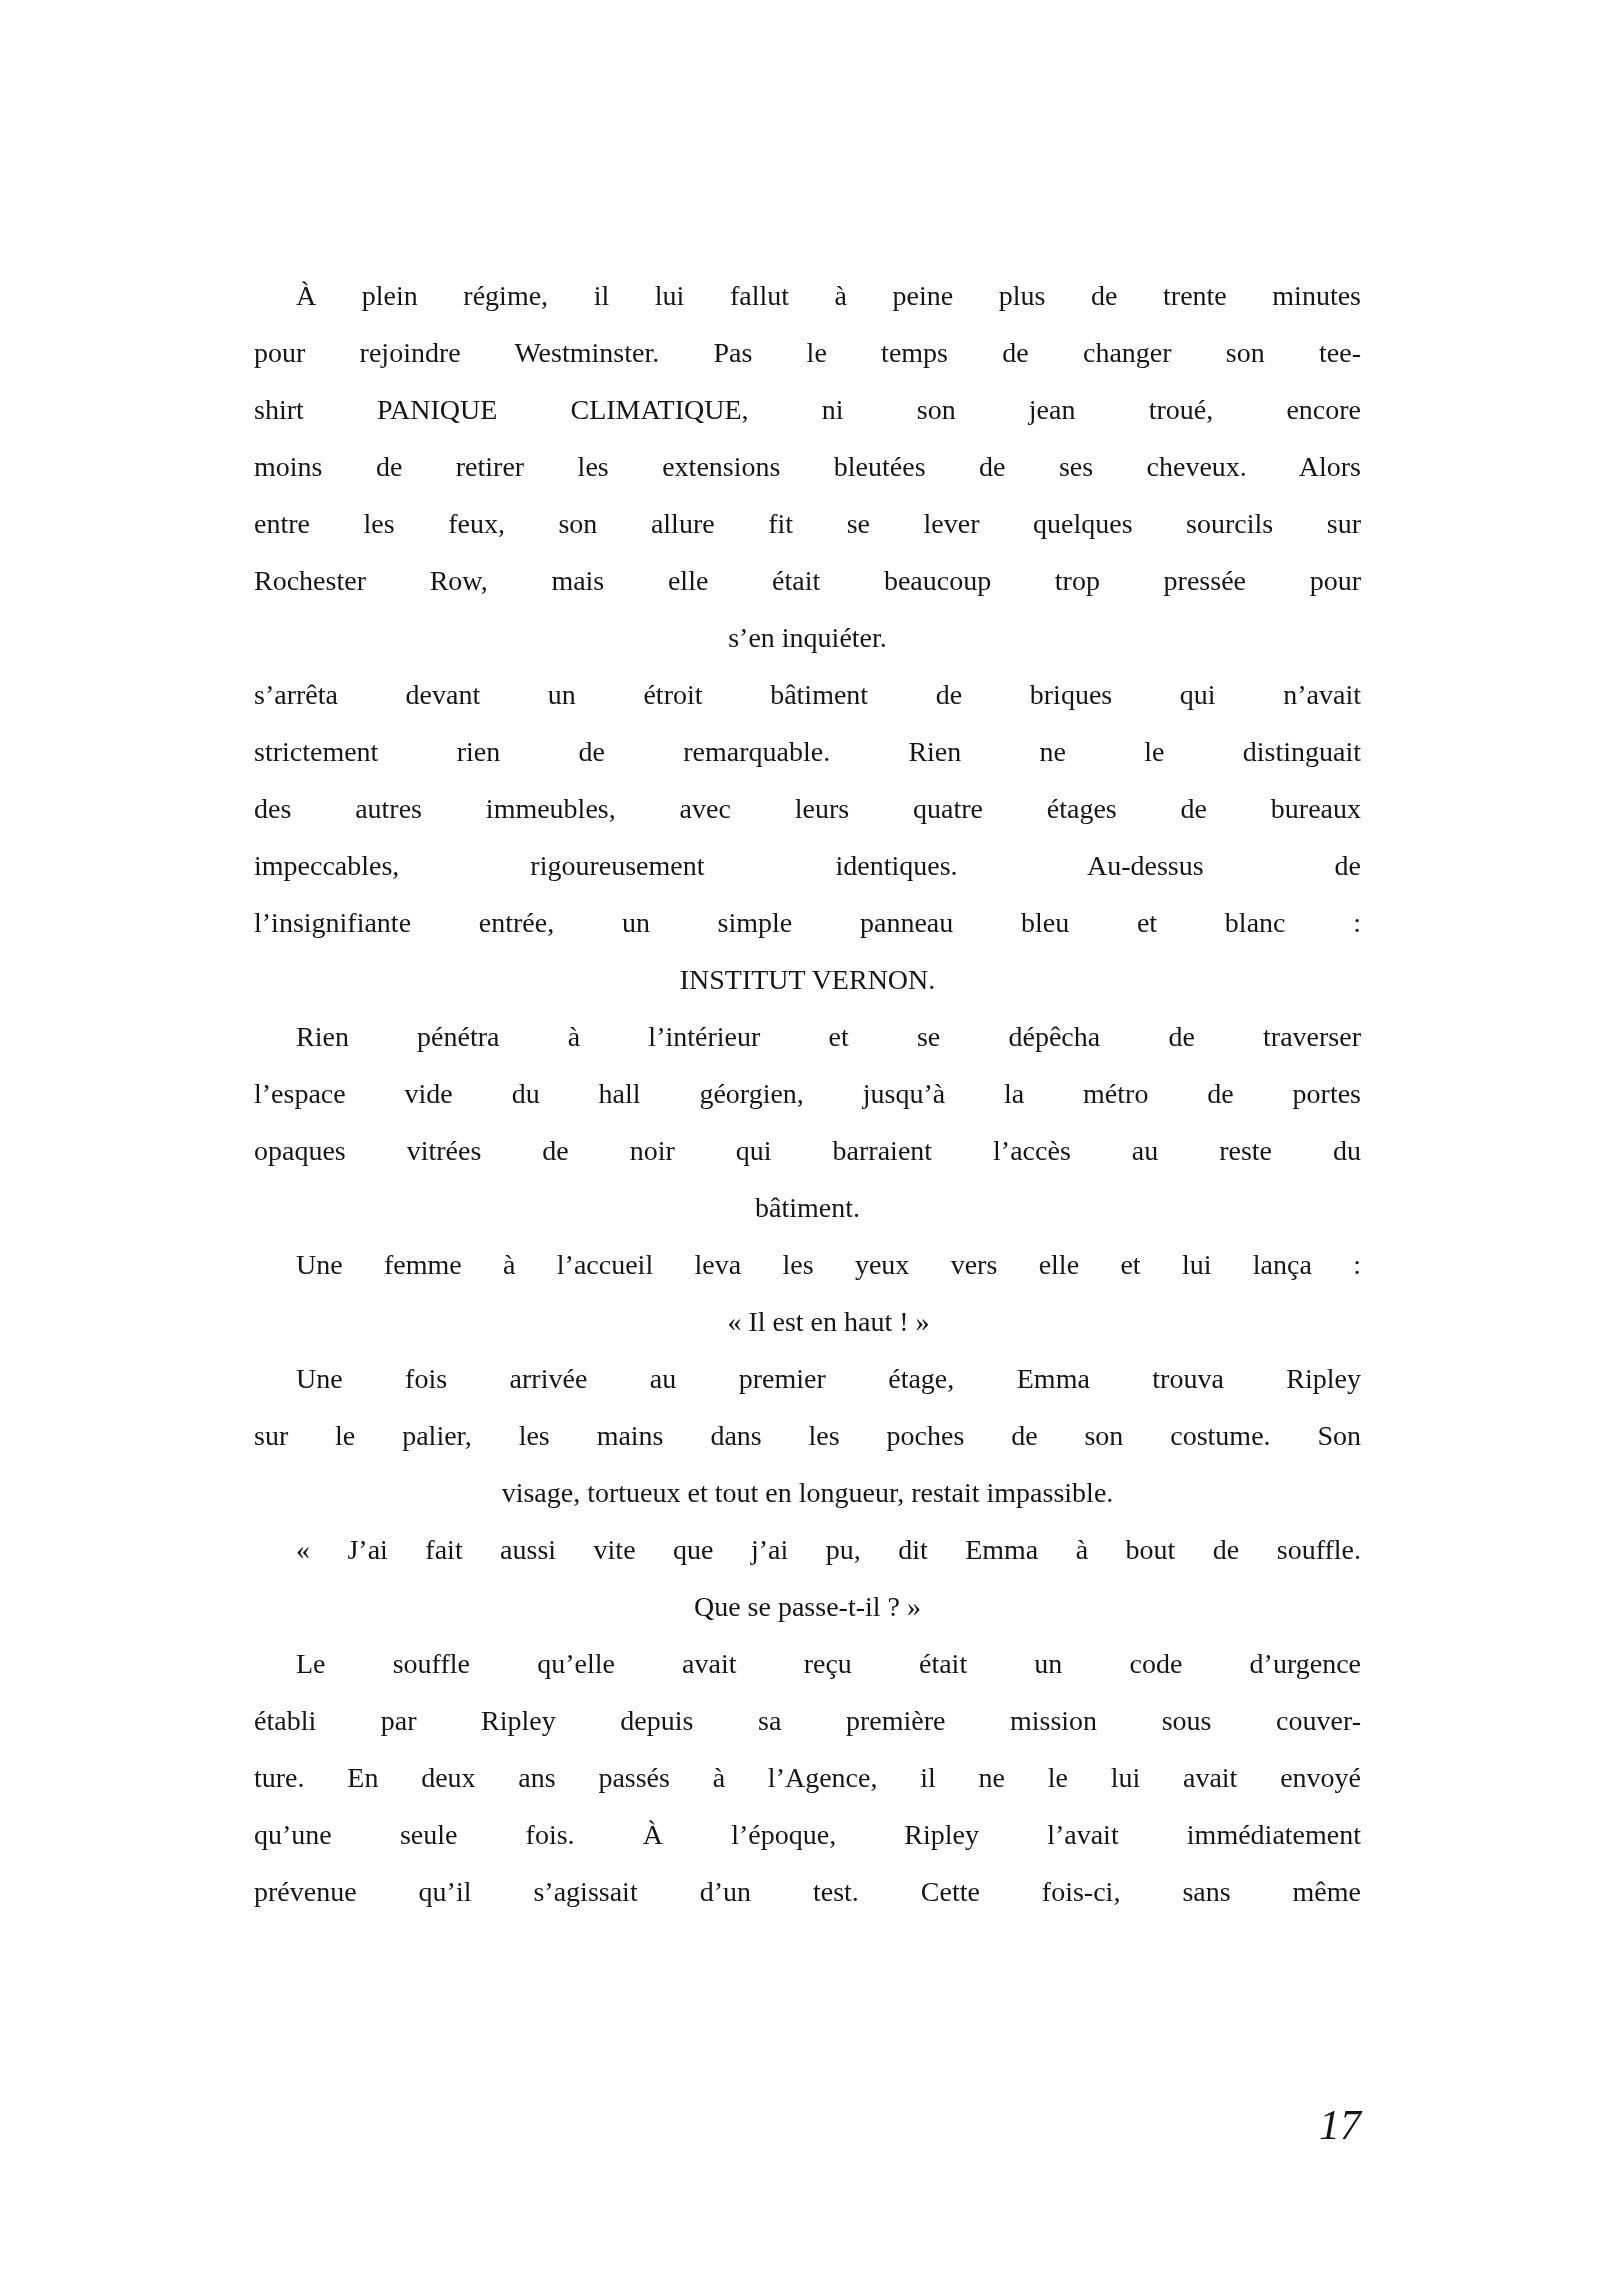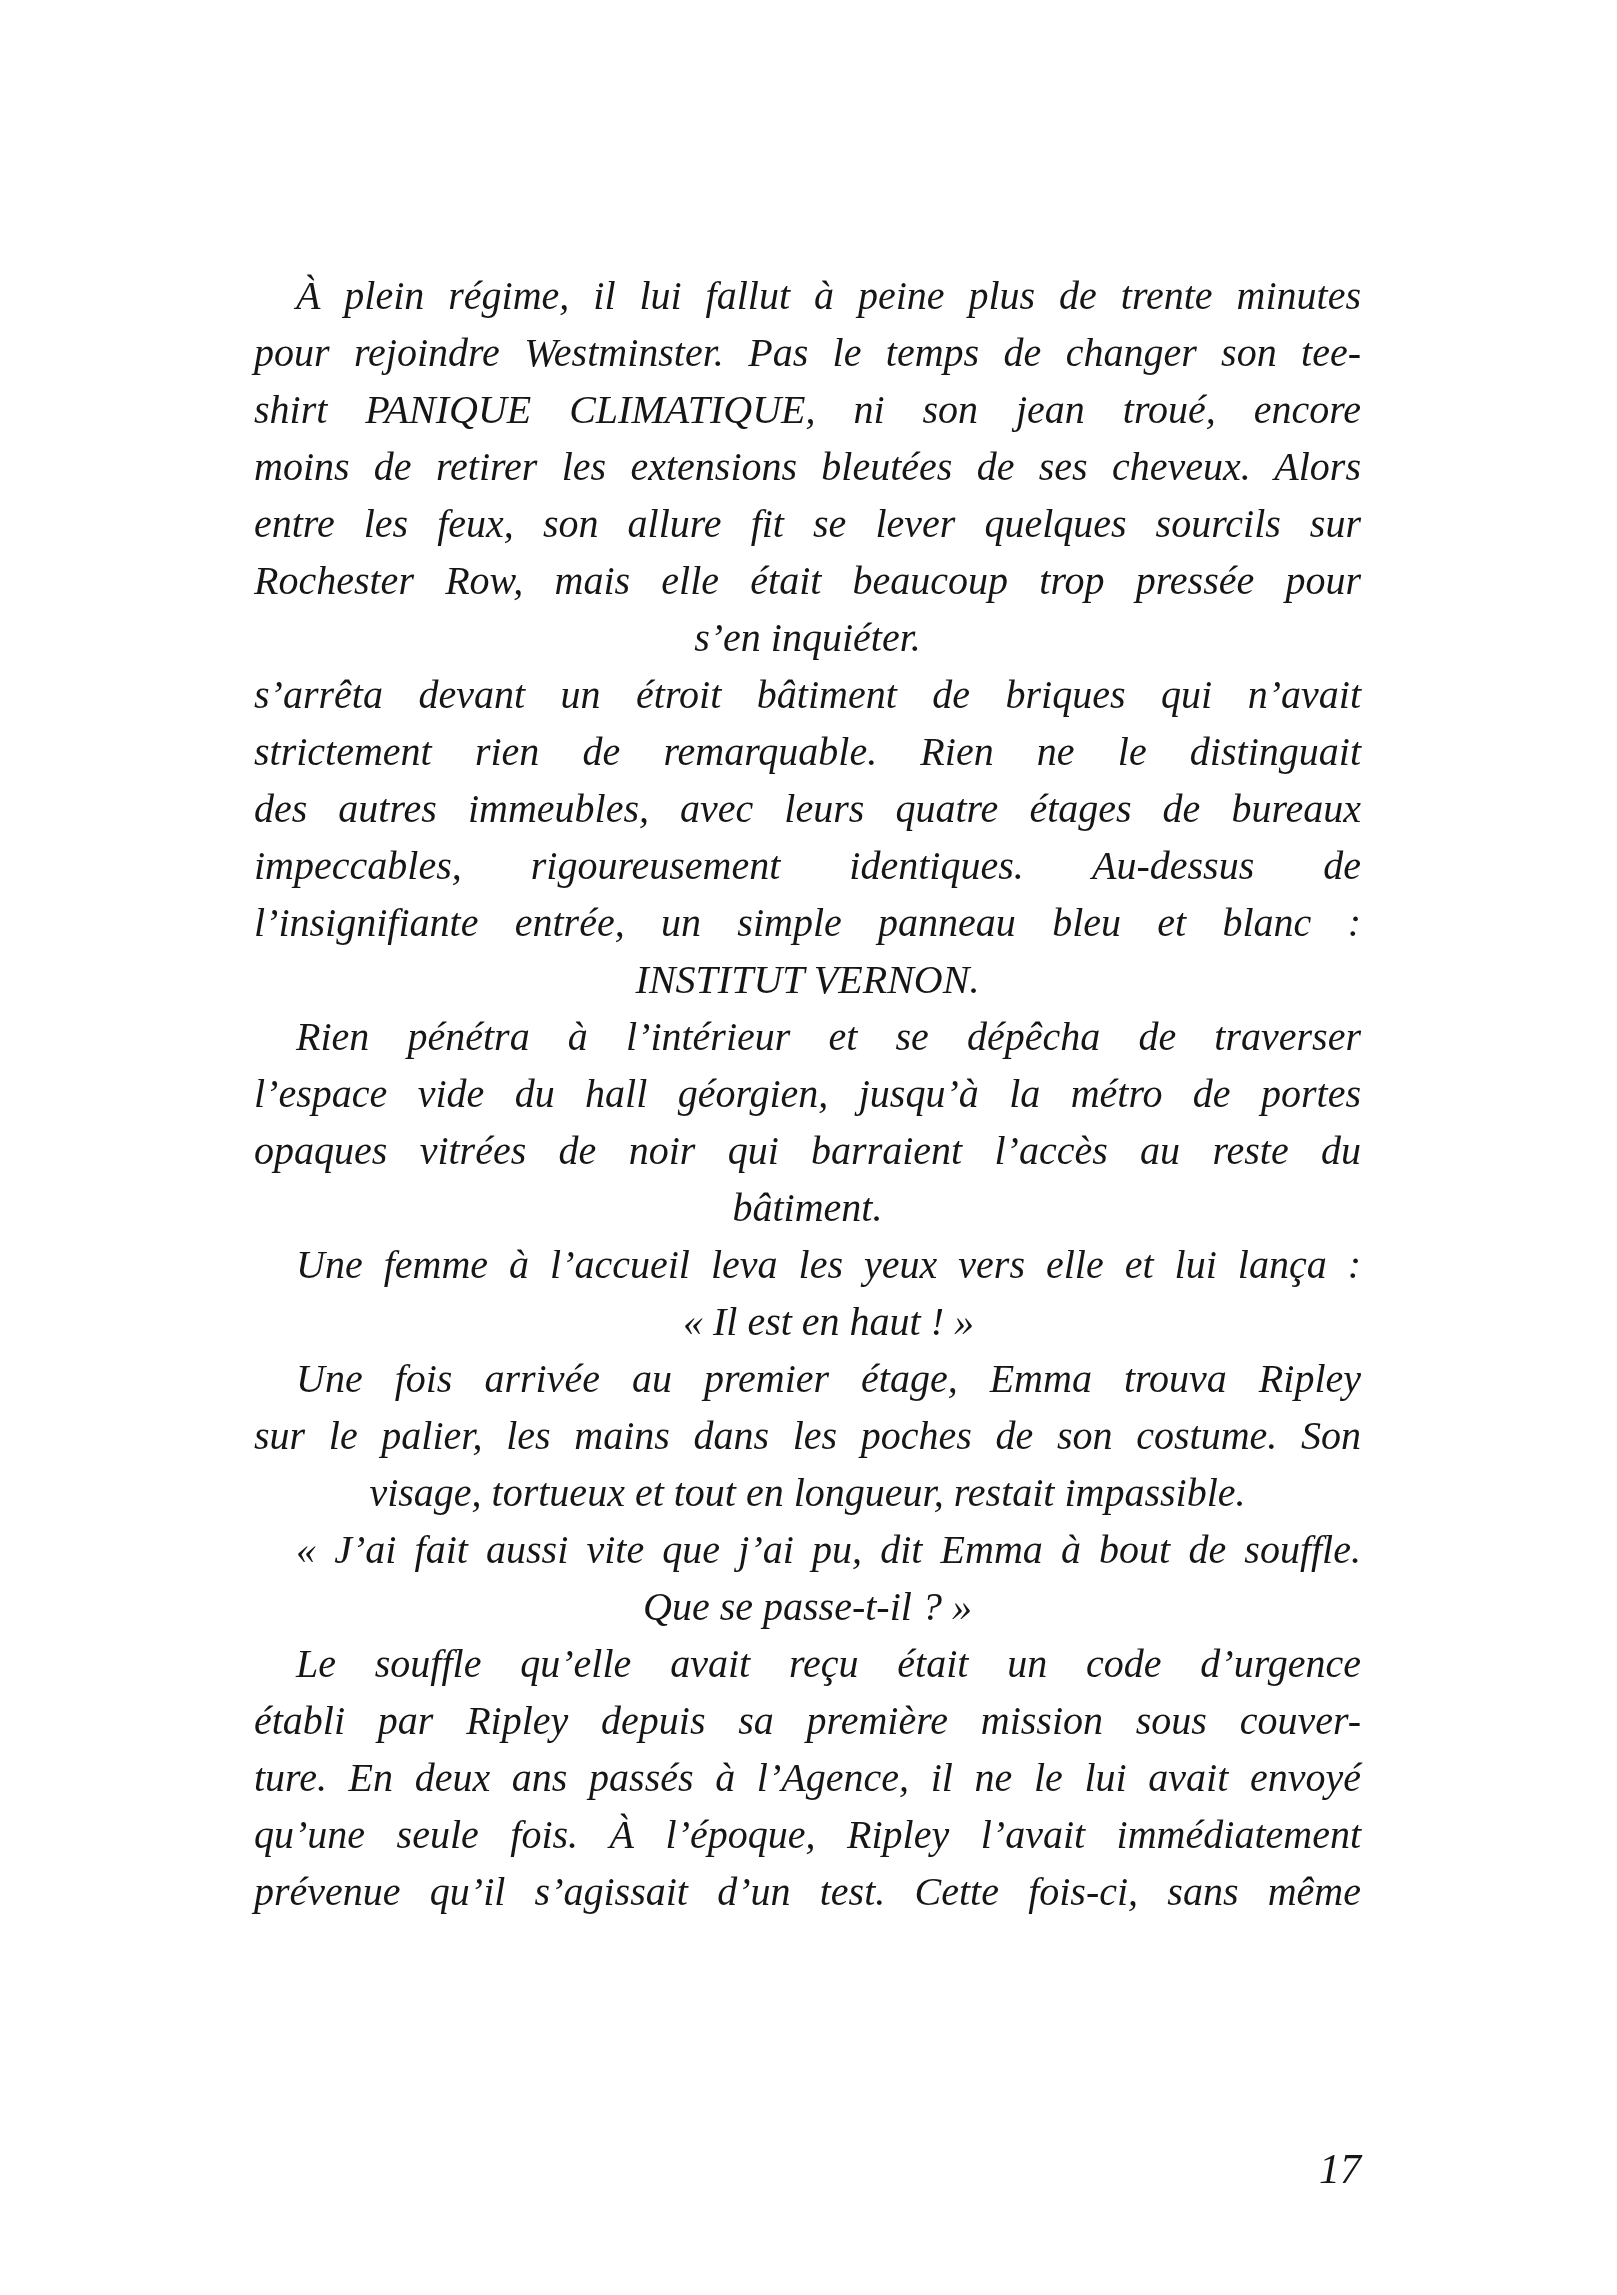--- a/index.html
+++ b/index.html
@@ -17,24 +17,23 @@
   }
   .book-page {
     position: absolute;
     inset: 0;
   }
   .text-block {
     position: absolute;
     left: 254px;
     top: 267px;
     width: 1107px;
-    font-size: 40px;
+    font-size: 28px;
     line-height: 57px;
     color: #161616;
-    font-style: italic;
   }
   .line {
     text-align: center;
     white-space: normal;
   }
   .line.fill {
     text-align: justify;
     text-align-last: justify;
     -moz-text-align-last: justify;
   }
@@ -43,21 +42,20 @@
   }
   .page-number {
     position: absolute;
     left: 254px;
     top: 2101px;
     width: 1107px;
     text-align: right;
     font-size: 42px;
     font-style: italic;
     color: #161616;
-    margin-top: 44px;
   }
 </style>
 </head>
 <body>
 
 <div class="book-page">
   <div class="text-block">
       <div class="line fill indent">À plein régime, il lui fallut à peine plus de trente minutes</div>
       <div class="line fill">pour rejoindre Westminster. Pas le temps de changer son tee-</div>
       <div class="line fill">shirt PANIQUE CLIMATIQUE, ni son jean troué, encore</div>

